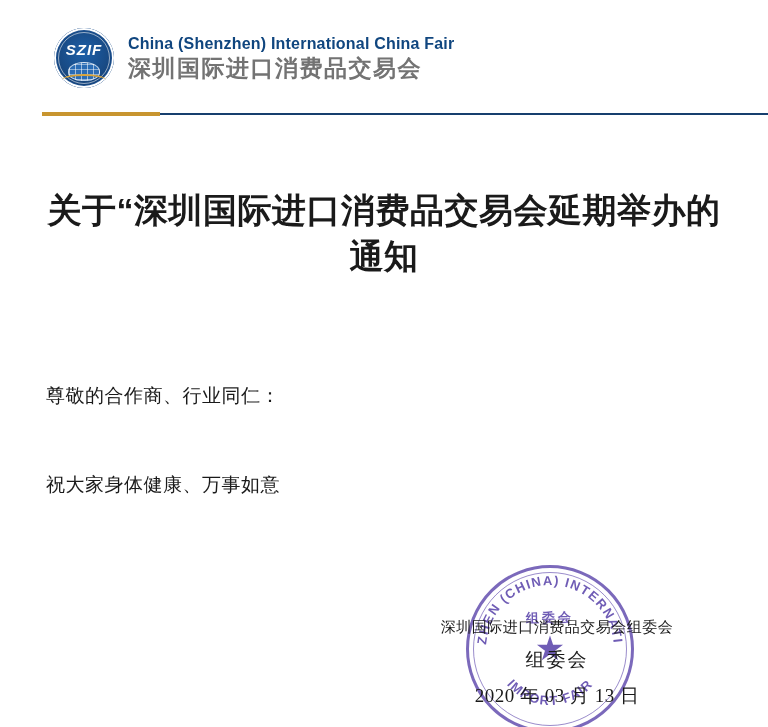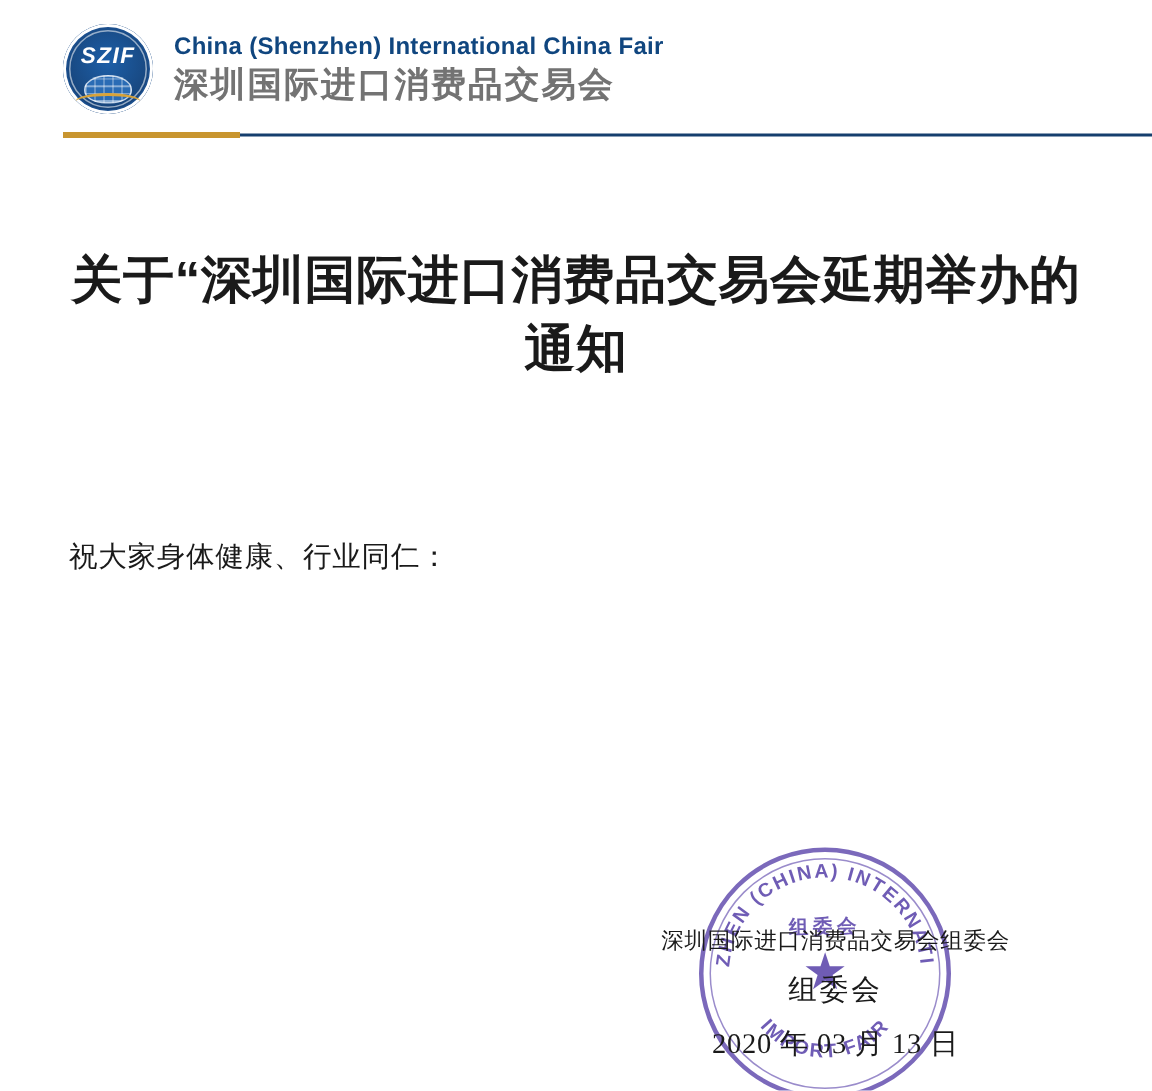--- a/index.html
+++ b/index.html
@@ -13,21 +13,21 @@
     font-family: "Liberation Serif", serif;
     color: #1a1a1a;
     position: relative;
     overflow: hidden;
   }
 
   
   .letterhead {
     position: relative;
     height: 92px;
-    padding: 0;
+    padding: 12px;
   }
   .lh-inner {
     display: flex;
     align-items: center;
     padding: 16px 0 0 42px;
   }
   .logo-badge {
     width: 60px;
     height: 60px;
     border-radius: 50%;
@@ -244,21 +244,22 @@
     </div>
   </div>
   <div class="rule-wrap">
     <span class="rule-gold"></span>
     <span class="rule-blue"></span>
   </div>
 </header>
 
 <main class="doc">
   <h1 class="doc-title">关于“深圳国际进口消费品交易会延期举办的通知</h1>
-  <p class="salutation">祝大家身体健康、行业同仁：</p>
+  <p class="salutation">尊敬的合作商、行业同仁：</p>
+  <p class="wish">祝大家身体健康、万事如意</p>
 </main>
 
 <div class="seal">
   <div class="circle-outer"></div>
   <div class="circle-inner"></div>
   <svg width="168" height="168" viewBox="0 0 168 168">
     <defs>
       <path id="arcTop" d="M 20 84 A 64 64 0 0 1 148 84"></path>
       <path id="arcBottom" d="M 28 84 A 56 56 0 0 0 140 84"></path>
     </defs>

